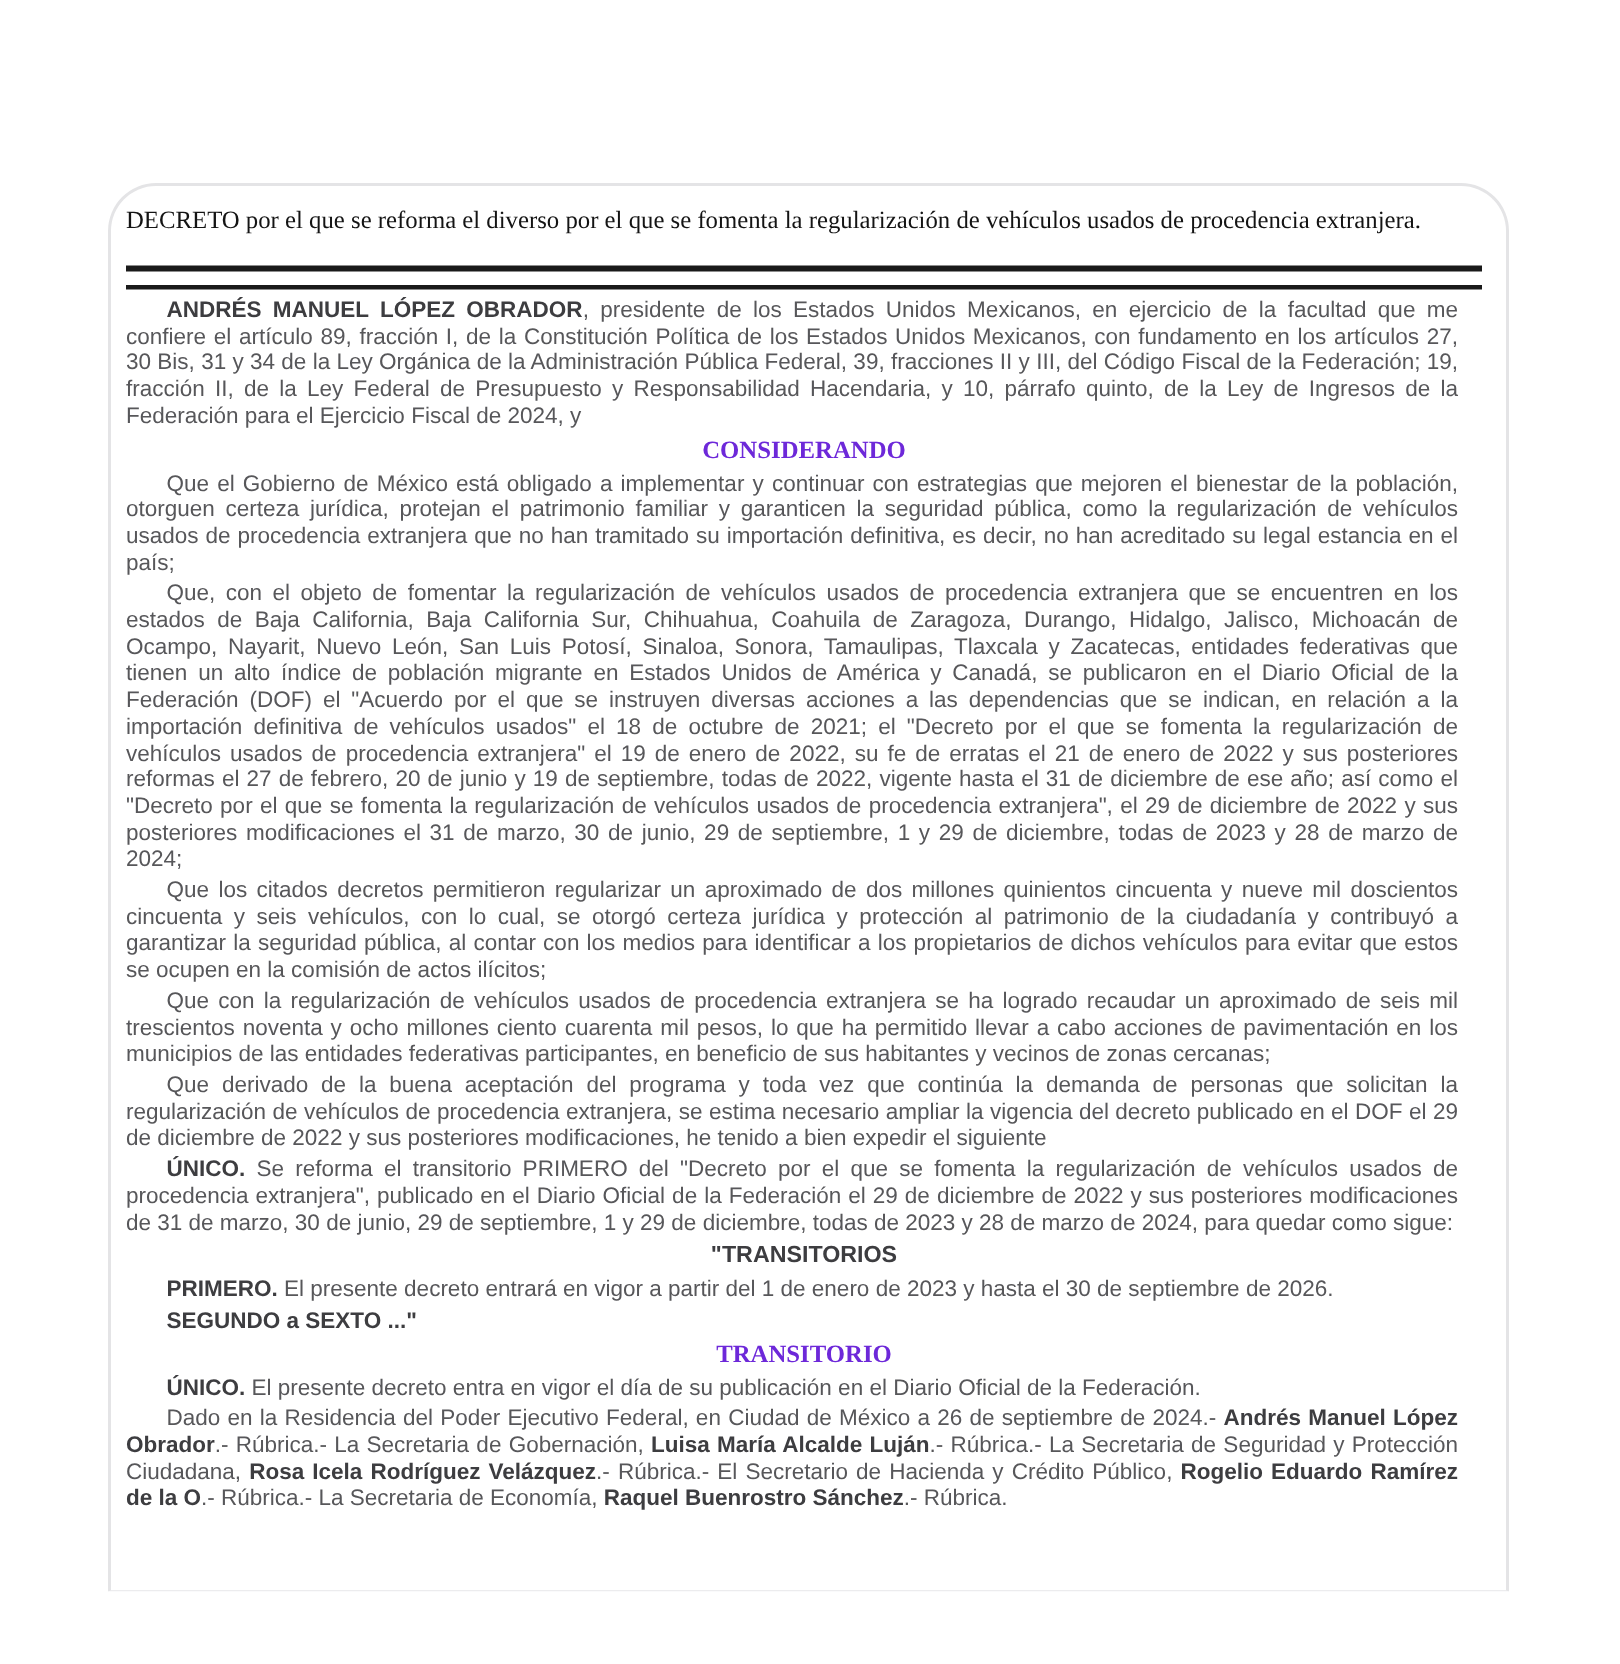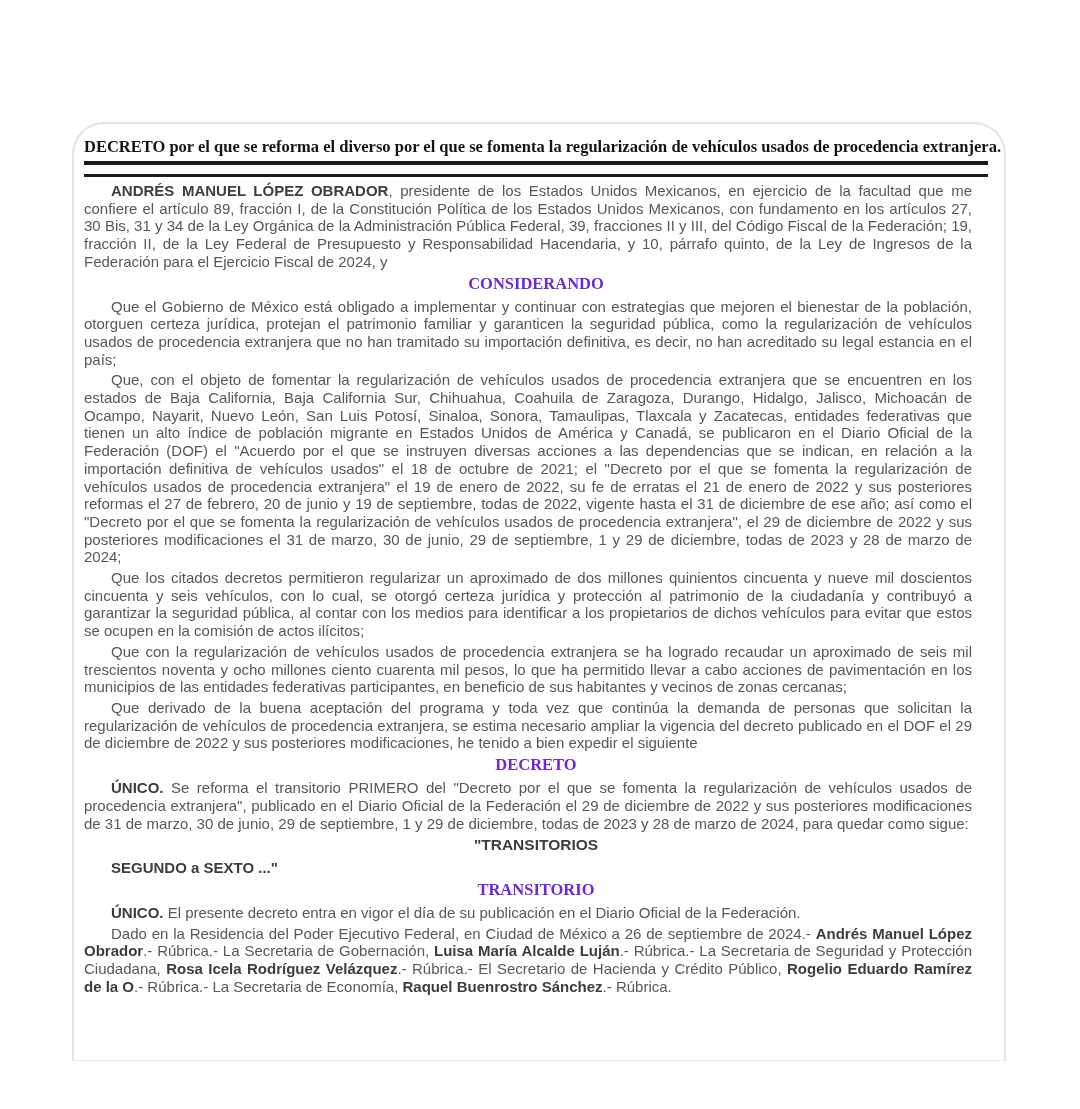--- a/index.html
+++ b/index.html
@@ -27,26 +27,26 @@
     box-sizing: border-box;
     background: #ffffff;
     border: 2px solid #e4e4e6;
     border-bottom: 1px solid #ececee;
     border-radius: 32px 32px 0 0;
     overflow: hidden;
     padding: 12px 16px 0 10px;
   }
   .doc-title {
     font-family: "Liberation Serif", serif;
-    font-weight: bold;
+    font-weight: normal;
     font-size: 16.5px;
     line-height: 21px;
     color: #141414;
     white-space: nowrap;
-    padding-bottom: 4px;
+    padding-bottom: 20px;
     border-bottom: 4px solid #1a1a1a;
   }
   .title-rule {
     border: none;
     border-top: 3px solid #1a1a1a;
     margin: 9px 0 5px 0;
     height: 0;
   }
   .margin-note {
     font-weight: bold;
@@ -92,22 +92,22 @@
     <div>
         <div class="doc-title">DECRETO por el que se reforma el diverso por el que se fomenta la regularización de vehículos usados de procedencia extranjera.</div>
         <div class="title-rule"></div>
         <p class="para"><b>ANDRÉS MANUEL LÓPEZ OBRADOR</b>, presidente de los Estados Unidos Mexicanos, en ejercicio de la facultad que me confiere el artículo 89, fracción I, de la Constitución Política de los Estados Unidos Mexicanos, con fundamento en los artículos 27, 30 Bis, 31 y 34 de la Ley Orgánica de la Administración Pública Federal, 39, fracciones II y III, del Código Fiscal de la Federación; 19, fracción II, de la Ley Federal de Presupuesto y Responsabilidad Hacendaria, y 10, párrafo quinto, de la Ley de Ingresos de la Federación para el Ejercicio Fiscal de 2024, y</p>
         <div class="heading-serif">CONSIDERANDO</div>
         <p class="para">Que el Gobierno de México está obligado a implementar y continuar con estrategias que mejoren el bienestar de la población, otorguen certeza jurídica, protejan el patrimonio familiar y garanticen la seguridad pública, como la regularización de vehículos usados de procedencia extranjera que no han tramitado su importación definitiva, es decir, no han acreditado su legal estancia en el país;</p>
         <p class="para">Que, con el objeto de fomentar la regularización de vehículos usados de procedencia extranjera que se encuentren en los estados de Baja California, Baja California Sur, Chihuahua, Coahuila de Zaragoza, Durango, Hidalgo, Jalisco, Michoacán de Ocampo, Nayarit, Nuevo León, San Luis Potosí, Sinaloa, Sonora, Tamaulipas, Tlaxcala y Zacatecas, entidades federativas que tienen un alto índice de población migrante en Estados Unidos de América y Canadá, se publicaron en el Diario Oficial de la Federación (DOF) el "Acuerdo por el que se instruyen diversas acciones a las dependencias que se indican, en relación a la importación definitiva de vehículos usados" el 18 de octubre de 2021; el "Decreto por el que se fomenta la regularización de vehículos usados de procedencia extranjera" el 19 de enero de 2022, su fe de erratas el 21 de enero de 2022 y sus posteriores reformas el 27 de febrero, 20 de junio y 19 de septiembre, todas de 2022, vigente hasta el 31 de diciembre de ese año; así como el "Decreto por el que se fomenta la regularización de vehículos usados de procedencia extranjera", el 29 de diciembre de 2022 y sus posteriores modificaciones el 31 de marzo, 30 de junio, 29 de septiembre, 1 y 29 de diciembre, todas de 2023 y 28 de marzo de 2024;</p>
         <p class="para">Que los citados decretos permitieron regularizar un aproximado de dos millones quinientos cincuenta y nueve mil doscientos cincuenta y seis vehículos, con lo cual, se otorgó certeza jurídica y protección al patrimonio de la ciudadanía y contribuyó a garantizar la seguridad pública, al contar con los medios para identificar a los propietarios de dichos vehículos para evitar que estos se ocupen en la comisión de actos ilícitos;</p>
         <p class="para">Que con la regularización de vehículos usados de procedencia extranjera se ha logrado recaudar un aproximado de seis mil trescientos noventa y ocho millones ciento cuarenta mil pesos, lo que ha permitido llevar a cabo acciones de pavimentación en los municipios de las entidades federativas participantes, en beneficio de sus habitantes y vecinos de zonas cercanas;</p>
         <p class="para">Que derivado de la buena aceptación del programa y toda vez que continúa la demanda de personas que solicitan la regularización de vehículos de procedencia extranjera, se estima necesario ampliar la vigencia del decreto publicado en el DOF el 29 de diciembre de 2022 y sus posteriores modificaciones, he tenido a bien expedir el siguiente</p>
-        <div class="heading-serif">DECRETO</div>
         <p class="para"><b>ÚNICO.</b> Se reforma el transitorio PRIMERO del "Decreto por el que se fomenta la regularización de vehículos usados de procedencia extranjera", publicado en el Diario Oficial de la Federación el 29 de diciembre de 2022 y sus posteriores modificaciones de 31 de marzo, 30 de junio, 29 de septiembre, 1 y 29 de diciembre, todas de 2023 y 28 de marzo de 2024, para quedar como sigue:</p>
         <div class="heading-sans">"TRANSITORIOS</div>
+        <p class="para"><b>PRIMERO.</b> El presente decreto entrará en vigor a partir del 1 de enero de 2023 y hasta el 30 de septiembre de 2026.</p>
         <p class="para"><b>SEGUNDO a SEXTO ..."</b></p>
         <div class="heading-serif">TRANSITORIO</div>
         <p class="para"><b>ÚNICO.</b> El presente decreto entra en vigor el día de su publicación en el Diario Oficial de la Federación.</p>
         <p class="para">Dado en la Residencia del Poder Ejecutivo Federal, en Ciudad de México a 26 de septiembre de 2024.- <b>Andrés Manuel López Obrador</b>.- Rúbrica.- La Secretaria de Gobernación, <b>Luisa María Alcalde Luján</b>.- Rúbrica.- La Secretaria de Seguridad y Protección Ciudadana, <b>Rosa Icela Rodríguez Velázquez</b>.- Rúbrica.- El Secretario de Hacienda y Crédito Público, <b>Rogelio Eduardo Ramírez de la O</b>.- Rúbrica.- La Secretaria de Economía, <b>Raquel Buenrostro Sánchez</b>.- Rúbrica.</p>
       </div>
   </div>
 </div>
 
 </body></html>

